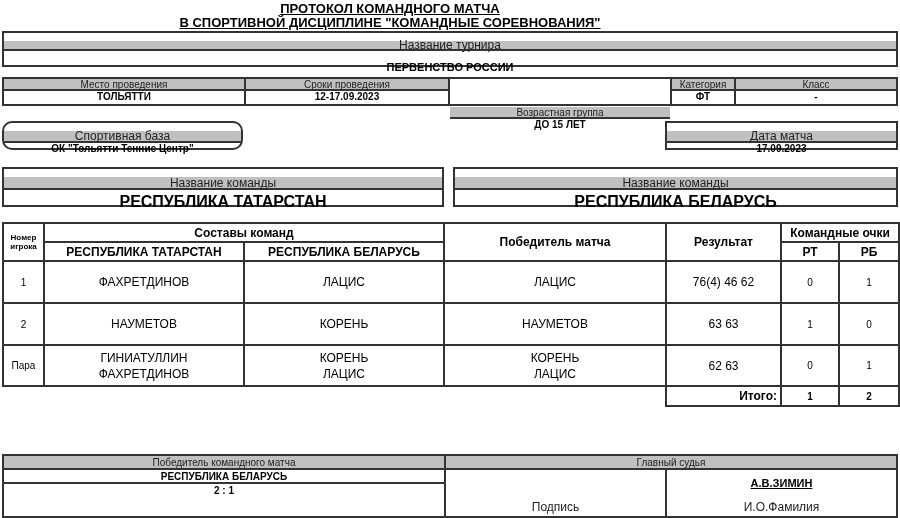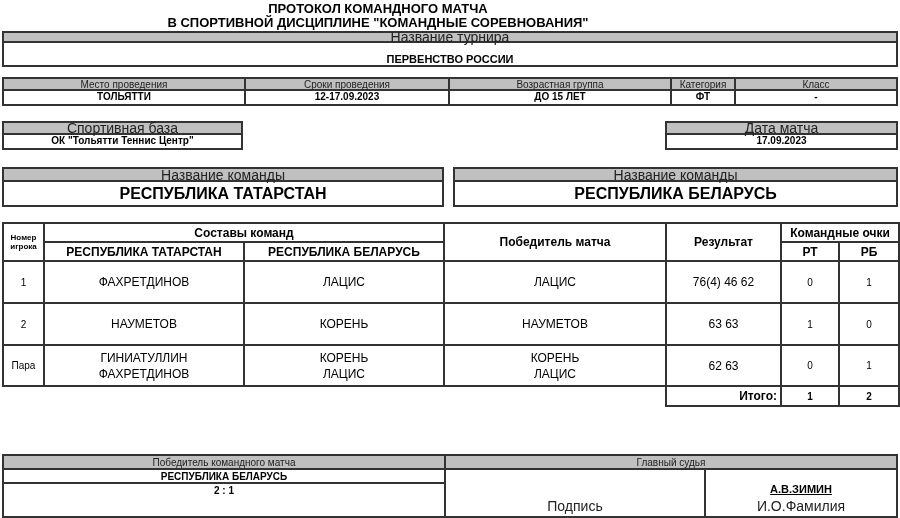--- a/index.html
+++ b/index.html
@@ -1,24 +1,24 @@
 <!DOCTYPE html>
 <html><head>
 <meta charset="utf-8">
 <style>
   html, body { margin:0; padding:0; background:#fff; }
   body { width:900px; height:518px; position:relative; overflow:hidden;
          font-family:"Liberation Sans", sans-serif; color:#000; }
   .abs { position:absolute; box-sizing:border-box; }
-  .title { left:0; width:756px; text-align:center; font-weight:bold; font-size:13px; line-height:14px; }
+  .title { left:12px; width:756px; text-align:center; font-weight:bold; font-size:13px; line-height:14px;text-decoration:underline; }
   .box { border:2px solid #333; }
   .gray { background:#c0c0c0; }
   .cell { display:flex; align-items:center; justify-content:center; text-align:center; box-sizing:border-box; }
   .hdr { font-size:10px; color:#222; }
-  .small { font-size:14px; color:#222; }
+  .small { font-size:12px; color:#222;margin-top:8px; }
   .val { font-size:10px; font-weight:bold; }
   table.main { border-collapse:collapse; position:absolute; left:2px; top:222px; }
   table.main td { border:2px solid #333; text-align:center; vertical-align:middle; font-size:12px; padding:0; }
   .th-b { font-weight:bold; font-size:11px; }
   .th-s { font-weight:bold; font-size:8px; }
 </style>
 </head>
 <body>
 
 <div class="abs title" style="top:2px;">ПРОТОКОЛ КОМАНДНОГО МАТЧА</div>
@@ -32,34 +32,34 @@
 <div class="abs box" style="left:2px; top:77px; width:896px; height:29px; display:flex;">
   <div style="width:240px; border-right:2px solid #333;">
     <div class="cell gray hdr" style="height:12px; border-bottom:2px solid #333;">Место проведения</div>
     <div class="cell val" style="height:11px;">ТОЛЬЯТТИ</div>
   </div>
   <div style="width:202px; border-right:2px solid #333;">
     <div class="cell gray hdr" style="height:12px; border-bottom:2px solid #333;">Сроки проведения</div>
     <div class="cell val" style="height:11px;">12-17.09.2023</div>
   </div>
   <div style="width:220px; border-right:2px solid #333;">
-    <div class="cell gray hdr" style="height:12px; border-bottom:2px solid #333;">Возрастная группа</div>
+    <div class="cell gray hdr" style="height:12px; border-bottom:2px solid #333;margin-top:28px;">Возрастная группа</div>
     <div class="cell val" style="height:11px;">ДО 15 ЛЕТ</div>
   </div>
   <div style="width:62px; border-right:2px solid #333;">
     <div class="cell gray hdr" style="height:12px; border-bottom:2px solid #333;">Категория</div>
     <div class="cell val" style="height:11px;">ФТ</div>
   </div>
   <div style="flex:1;">
     <div class="cell gray hdr" style="height:12px; border-bottom:2px solid #333;">Класс</div>
     <div class="cell val" style="height:11px;">-</div>
   </div>
 </div>
 
-<div class="abs box" style="left:2px; top:121px; width:241px; height:29px;">
+<div class="abs box" style="left:2px; top:121px; width:241px; height:29px;border-radius:10px;">
   <div class="cell gray small" style="height:12px; border-bottom:2px solid #333;">Спортивная база</div>
   <div class="cell val" style="height:11px;">ОК "Тольятти Теннис Центр"</div>
 </div>
 
 <div class="abs box" style="left:665px; top:121px; width:233px; height:29px;">
   <div class="cell gray small" style="height:12px; border-bottom:2px solid #333;">Дата матча</div>
   <div class="cell val" style="height:11px;">17.09.2023</div>
 </div>
 
 <div class="abs box" style="left:2px; top:167px; width:442px; height:40px;">
@@ -142,21 +142,21 @@
 
 <div class="abs box" style="left:2px; top:454px; width:896px; height:64px; display:flex;">
   <div style="width:440px; border-right:2px solid #333;">
     <div class="cell gray hdr" style="height:14px; border-bottom:2px solid #333;">Победитель командного матча</div>
     <div class="cell val" style="height:14px; border-bottom:2px solid #333;">РЕСПУБЛИКА БЕЛАРУСЬ</div>
     <div class="cell val" style="height:12px;">2 : 1</div>
   </div>
   <div style="flex:1;">
     <div class="cell gray hdr" style="height:14px; border-bottom:2px solid #333;">Главный судья</div>
     <div style="display:flex; height:46px;">
-      <div style="width:260px; border-right:2px solid #333; display:flex; align-items:flex-end; justify-content:center; padding-bottom:2px; box-sizing:border-box;">
+      <div style="width:221px; border-right:2px solid #333; display:flex; align-items:flex-end; justify-content:center; padding-bottom:2px; box-sizing:border-box;">
         <span class="small">Подпись</span>
       </div>
       <div style="flex:1; display:flex; flex-direction:column; align-items:center; justify-content:flex-end; padding-bottom:2px; box-sizing:border-box;">
         <span style="font-size:11px; font-weight:bold; margin-bottom:3px;text-decoration:underline;">А.В.ЗИМИН</span>
         <span class="small">И.О.Фамилия</span>
       </div>
     </div>
   </div>
 </div>
 

